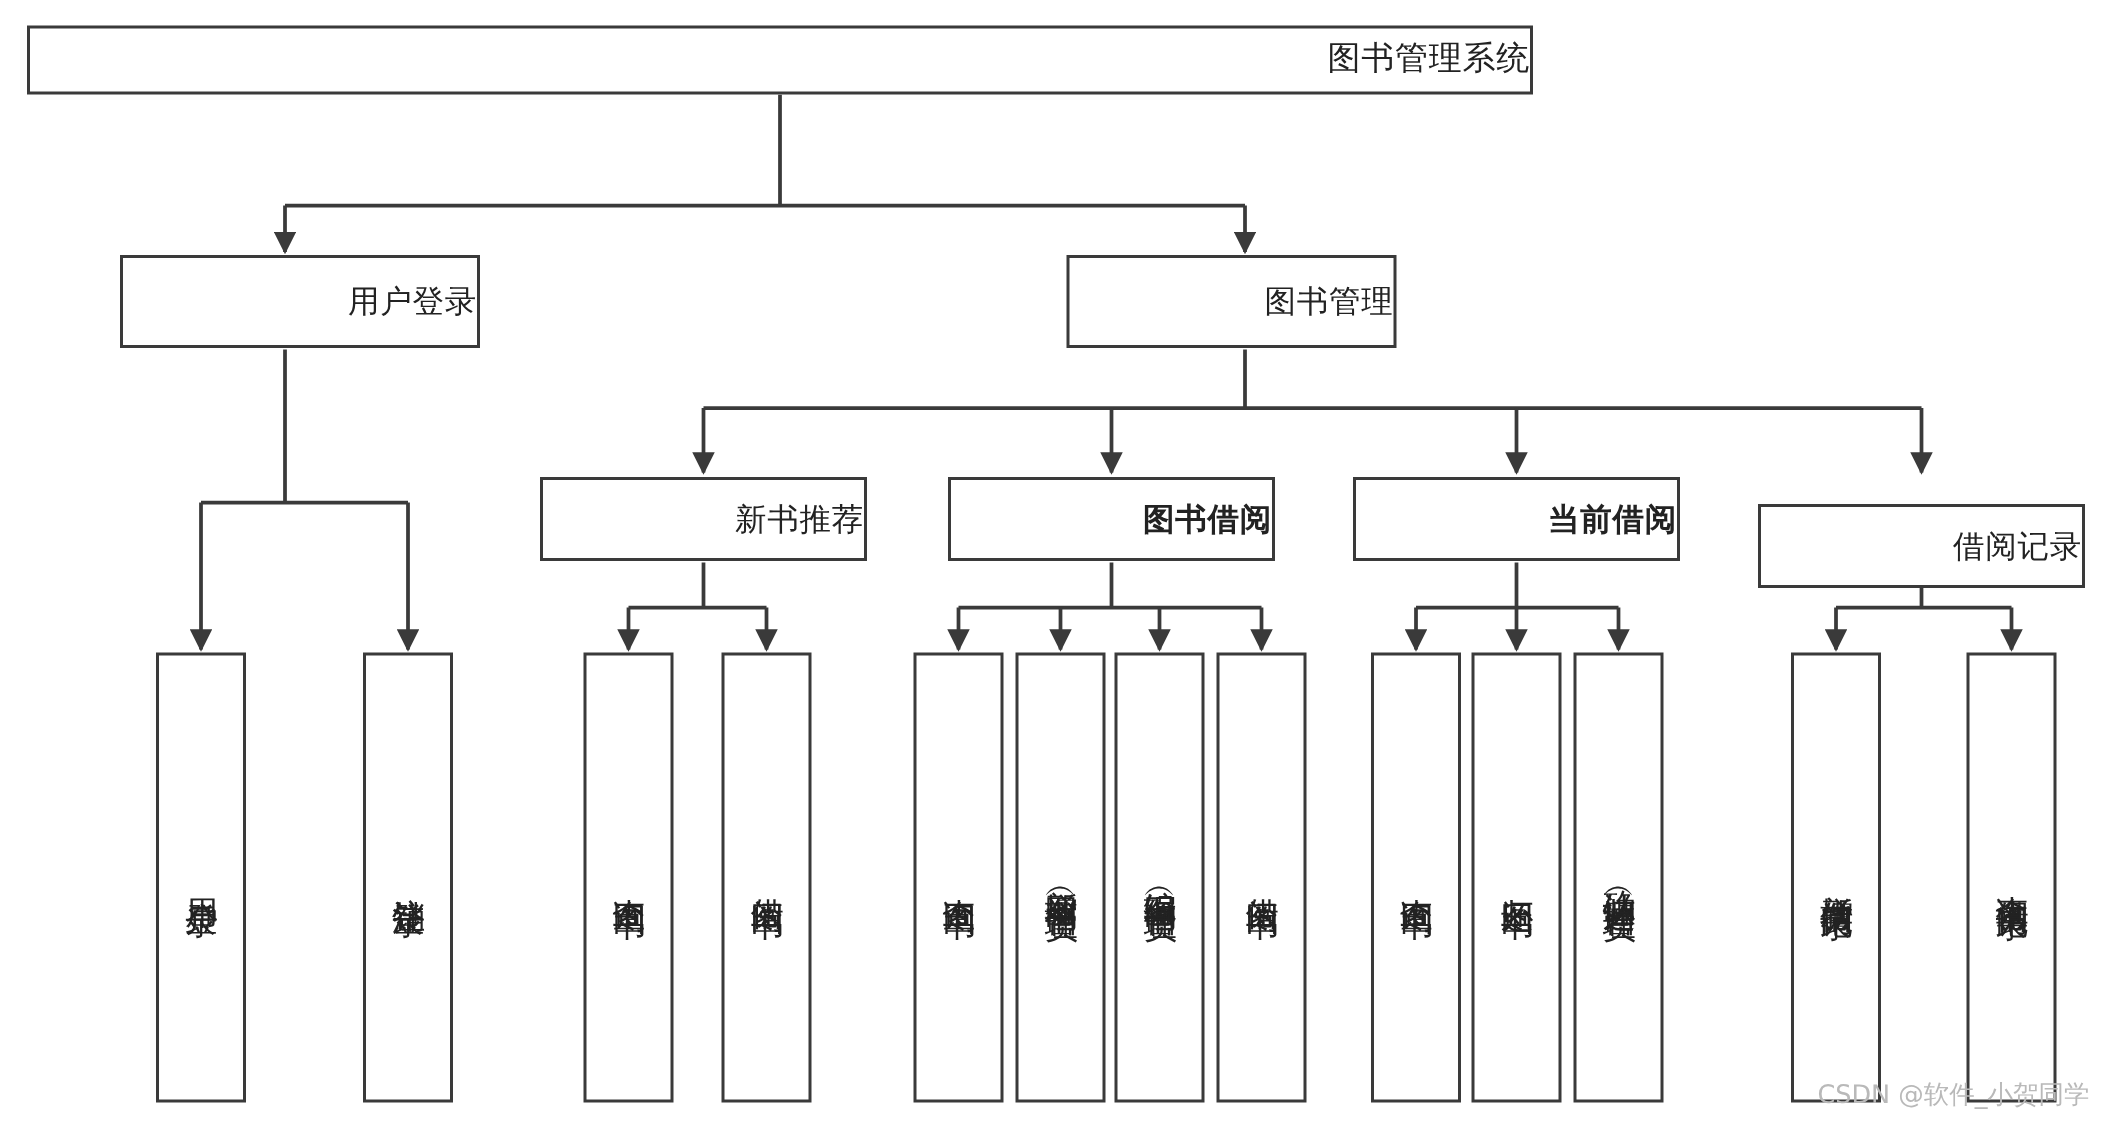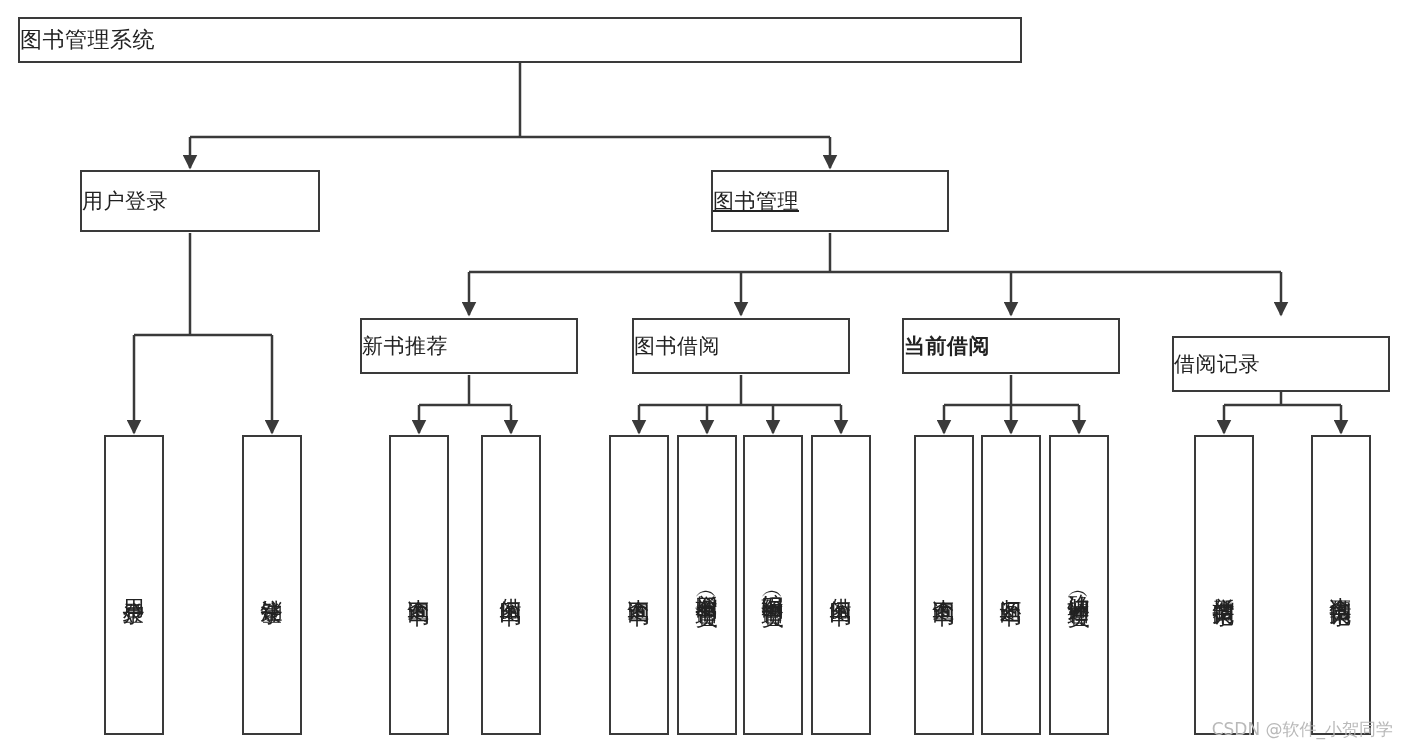--- a/index.html
+++ b/index.html
@@ -26,21 +26,21 @@
     height: 747px;
     pointer-events: none;
   }
   .node {
     position: absolute;
     box-sizing: border-box;
     background: #ffffff;
     border: 2.5px solid #3a3a3a;
     display: flex;
     align-items: center;
-    justify-content: flex-start;
+    justify-content: flex-end;
     color: #222222;
   }
   .node-label {
     display: block;
     text-align: center;
     line-height: 1.25;
     color: #222222;
     letter-spacing: 0.5px;
   }
   
@@ -132,28 +132,28 @@
     </g>
   </svg>
 
   <div class="node h root" style="left:18px; top:17px; width:1004px; height:46px;">
     <span class="node-label">图书管理系统</span>
   </div>
 
   <div class="node h" style="left:80px; top:170px; width:240px; height:62px;">
     <span class="node-label">用户登录</span>
   </div>
-  <div class="node h" style="left:711px; top:170px; width:238px; height:62px;text-decoration:underline;">
+  <div class="node h" style="left:711px; top:170px; width:220px; height:62px;">
     <span class="node-label">图书管理</span>
   </div>
 
   <div class="node h" style="left:360px; top:318px; width:218px; height:56px;">
     <span class="node-label">新书推荐</span>
   </div>
-  <div class="node h" style="left:632px; top:318px; width:218px; height:56px;">
+  <div class="node h" style="left:632px; top:318px; width:218px; height:56px;font-weight:bold;">
     <span class="node-label">图书借阅</span>
   </div>
   <div class="node h" style="left:902px; top:318px; width:218px; height:56px;font-weight:bold;">
     <span class="node-label">当前借阅</span>
   </div>
   <div class="node h" style="left:1172px; top:336px; width:218px; height:56px;">
     <span class="node-label">借阅记录</span>
   </div>
 
   <div class="node v" style="left:104px; top:435px; width:60px; height:300px;">

